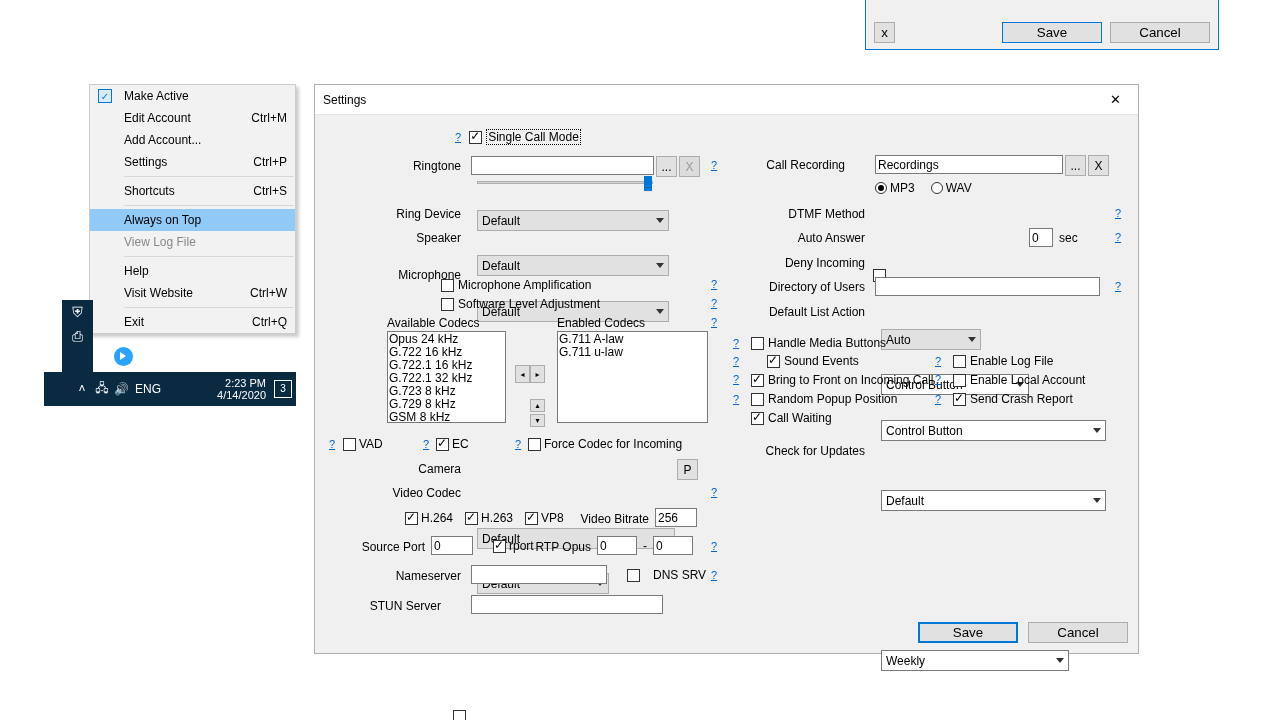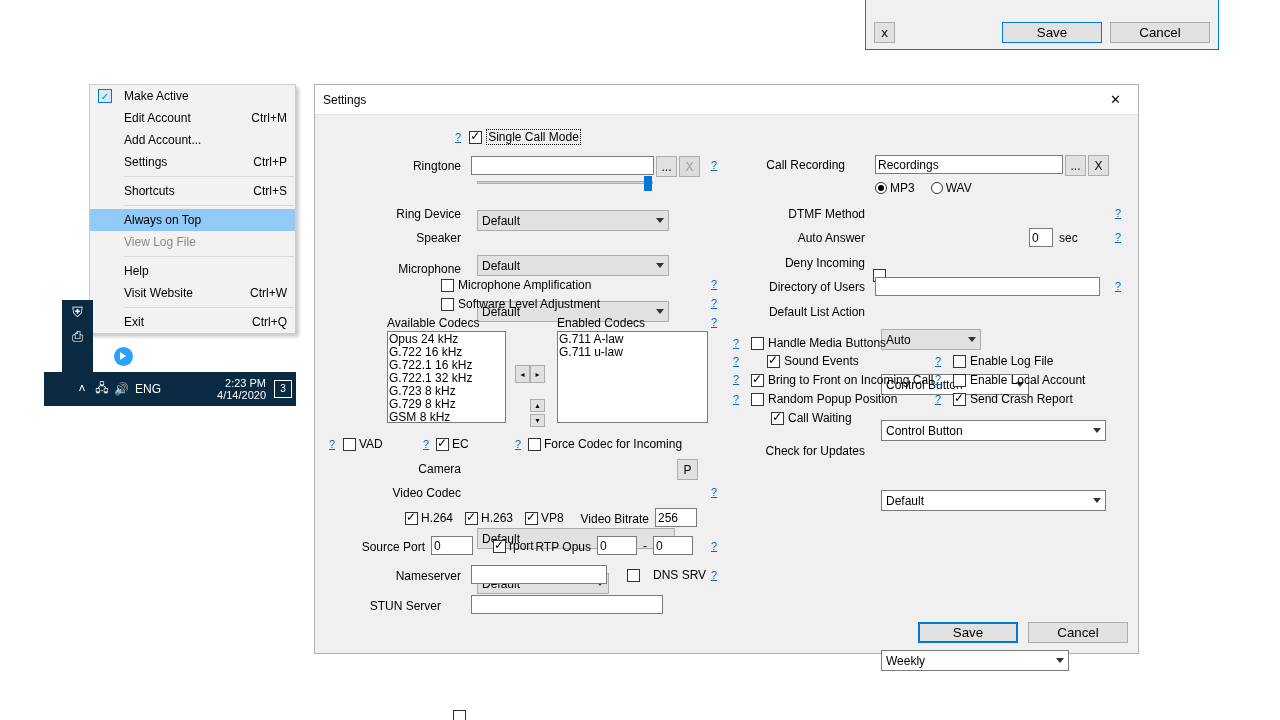--- a/index.html
+++ b/index.html
@@ -166,21 +166,21 @@
         <span>Default</span>
         <span class="arrow"></span>
       </div>
 
     <div class="abs lbl" style="left:40px; top:116px; width:106px">Speaker</div>
     <div class="abs sel" style="left:156px; top:113px; width:192px">
         <span>Default</span>
         <span class="arrow"></span>
       </div>
 
-    <div class="abs lbl" style="left:40px; top:147px; width:106px">Microphone</div>
+    <div class="abs lbl" style="left:40px; top:153px; width:106px">Microphone</div>
     <div class="abs sel" style="left:156px; top:138px; width:192px">
         <span>Default</span>
         <span class="arrow"></span>
       </div>
 
     <div class="abs flex" style="left:126px; top:163px">
         <span class="cb"></span>
         <span style="margin-left:4px">Microphone Amplification</span>
       </div>
     <span class="abs q" style="left:396px; top:163px">?</span>
@@ -360,21 +360,21 @@
         <span style="margin-left:4px">Sound Events</span>
       </div>
     <div class="abs flex" style="left:436px; top:258px">
         <span class="cb checked"></span>
         <span style="margin-left:4px">Bring to Front on Incoming Call</span>
       </div>
     <div class="abs flex" style="left:436px; top:277px">
         <span class="cb"></span>
         <span style="margin-left:4px">Random Popup Position</span>
       </div>
-    <div class="abs flex" style="left:456px; top:296px">
+    <div class="abs flex" style="left:436px; top:296px">
         <span class="cb checked"></span>
         <span style="margin-left:4px">Call Waiting</span>
       </div>
 
     <span class="abs q" style="left:620px; top:240px">?</span>
     <span class="abs q" style="left:620px; top:258px">?</span>
     <span class="abs q" style="left:620px; top:278px">?</span>
 
     <div class="abs flex" style="left:638px; top:239px">
         <span class="cb"></span>

